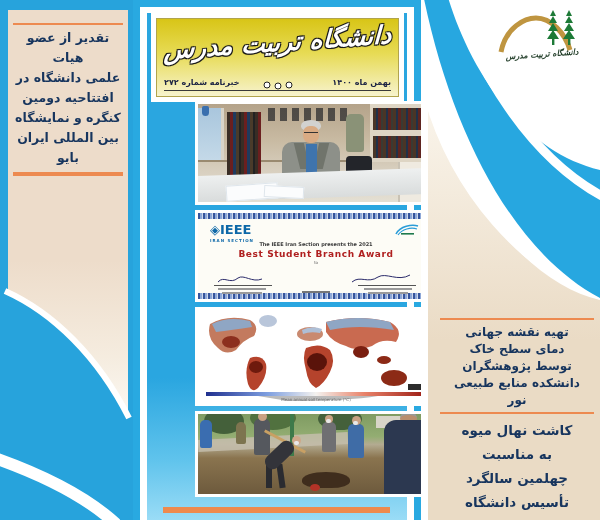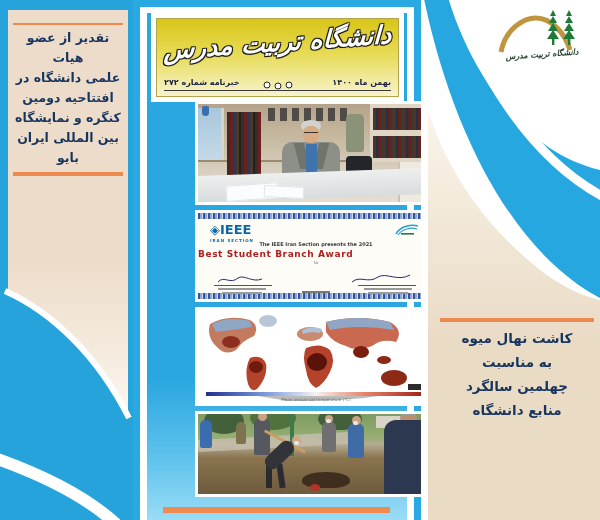--- a/index.html
+++ b/index.html
@@ -66,21 +66,21 @@
   #chair { position:absolute; left:148px; top:52px; width:26px; height:30px; background:#23252a; border-radius:4px; }
   #cabinet-right { position:absolute; left:200px; top:58px; width:36px; height:40px; background:#efeae0; border-left:2px solid #c9c2b4; }
 
   
   #certificate { height:86px; background:#fdfcf6; }
   .cert-strip { position:absolute; left:0; right:0; height:6px;
     background:repeating-linear-gradient(90deg,#35549c 0 2px,#8ea8d8 2px 4px,#cfd9ec 4px 5px); }
   #cert-ieee { position:absolute; left:12px; top:11px; color:#0d68a8; font-weight:bold; font-size:13px; line-height:11px; }
   #cert-ieee-sub { font-size:4px; letter-spacing:1px; display:block; color:#0d68a8; }
   #cert-line1 { position:absolute; left:0; right:0; top:28px; text-align:center; font-size:5px; font-weight:bold; color:#3a3a3a; }
-  #cert-title { position:absolute; left:0; right:0; top:36px; text-align:left; font-size:9px; font-weight:bold; color:#b02020; letter-spacing:.6px; }
+  #cert-title { position:absolute; left:0; right:0; top:36px; text-align:center; font-size:9px; font-weight:bold; color:#b02020; letter-spacing:.6px; }
   #cert-to { position:absolute; left:0; right:0; top:47px; text-align:center; font-size:4px; color:#555; }
   #cert-recipient { position:absolute; left:0; right:0; top:52px; text-align:center; font-size:6.5px; font-weight:bold; color:#1d1d1d; }
   .sig-line { position:absolute; width:58px; border-top:1px solid #555; }
   .sig-bar { position:absolute; height:2px; background:#9a9a9a; }
 
   
   #mapphoto { height:93px; background:#fff; }
   #map-caption { position:absolute; left:0; right:0; bottom:1px; text-align:center; font-size:4px; color:#666; }
   #colorbar { position:absolute; left:8px; right:8px; bottom:7px; height:4px;
     background:linear-gradient(90deg,#20308f 0%,#7e9fe0 28%,#f4f2ef 50%,#e8836a 72%,#9c1c14 100%); }
@@ -313,20 +313,25 @@
         <path d="M 71,28 l 5,-8 l 5,8 z"></path>
       <path d="M 72,20 l 4,-7 l 4,7 z"></path>
         <path d="M 73,13 l 3,-6 l 3,6 z"></path>
       <rect x="75" y="36" width="2.4" height="6"></rect>
     </g>
   </svg>
   <div id="logo-caption" class="abs" dir="rtl">دانشگاه تربیت مدرس</div>
 
   <div id="right-panel" class="abs">
     <div class="orange-line" style="margin-top:6px"></div>
+    <div id="rp-block1" class="headline ml" dir="rtl">تهیه نقشه جهانی
+دمای سطح خاک
+توسط پژوهشگران
+دانشکده منابع طبیعی
+نور</div>
     <div class="orange-line"></div>
     <div id="rp-block2" class="headline ml" dir="rtl">کاشت نهال میوه
 به مناسبت
 چهلمین سالگرد
-منابع دانشگاه</div>
+تأسیس دانشگاه</div>
   </div>
 
 </div>
 
 </body></html>

